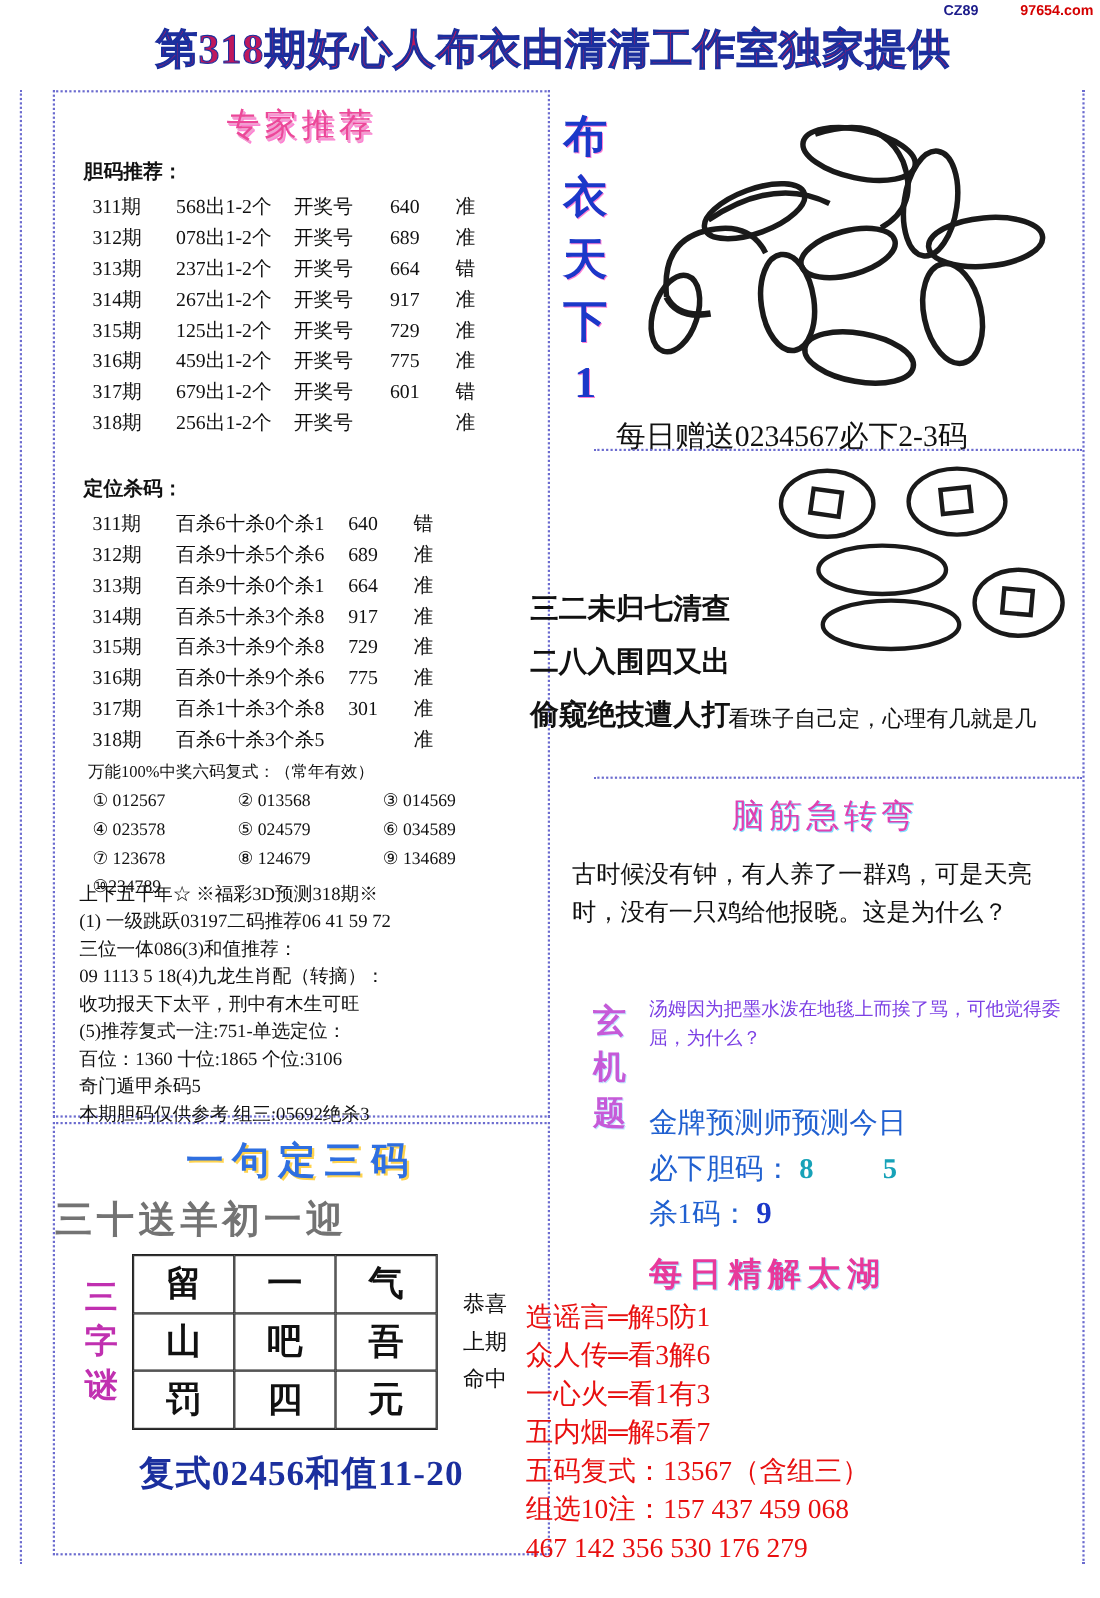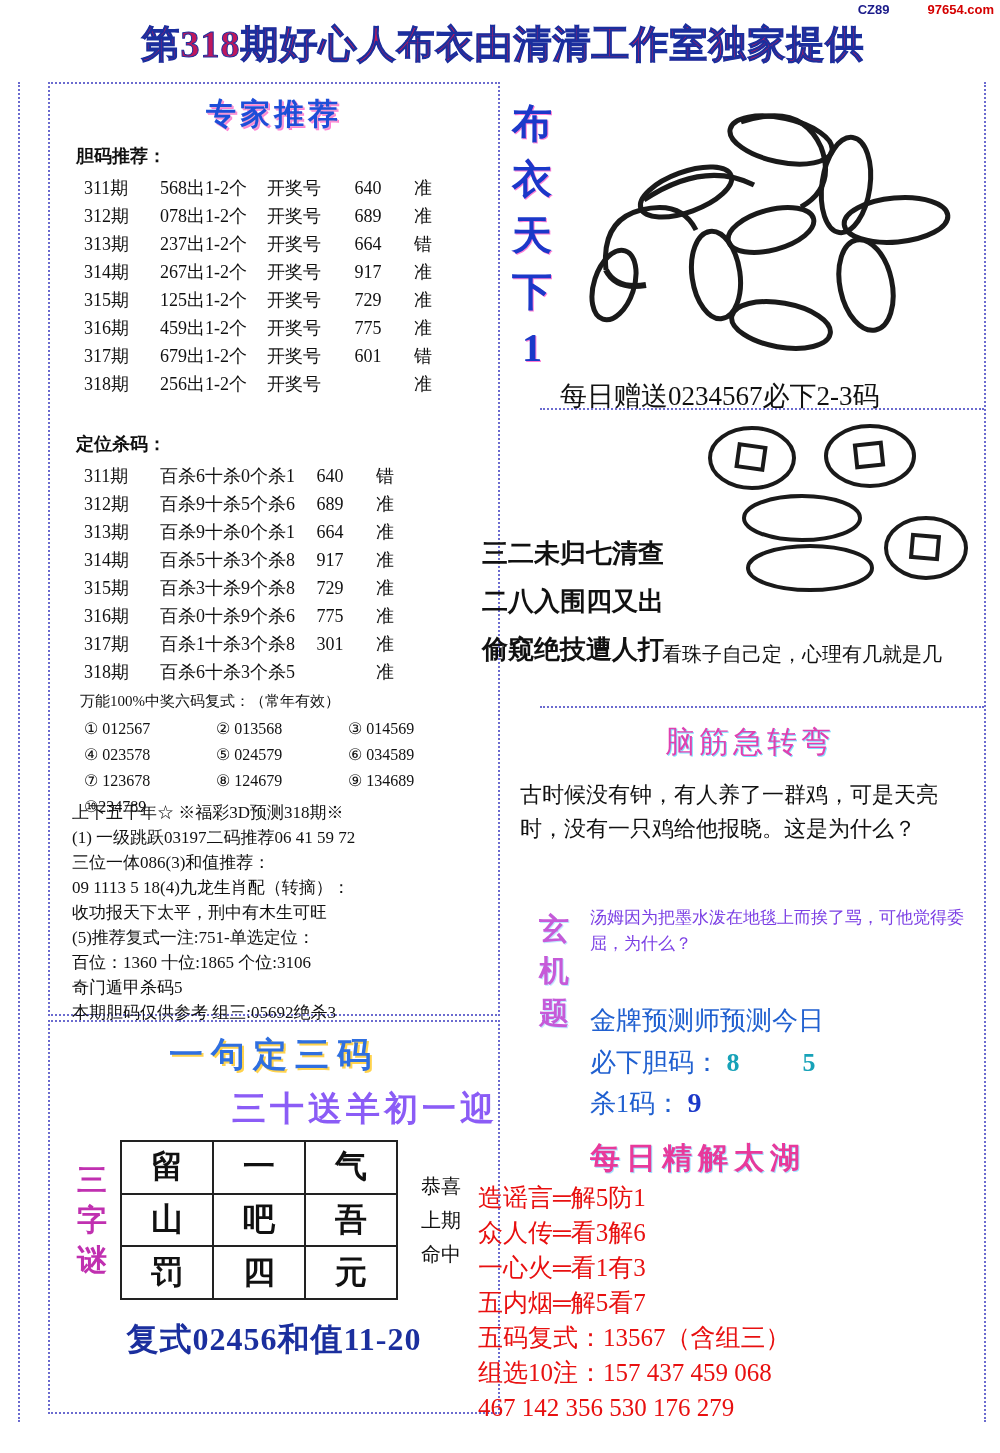--- a/index.html
+++ b/index.html
@@ -36,22 +36,22 @@
     font-family:"Liberation Serif",serif;
   }
 
   
   .dbox{position:absolute;border:2px dotted #6b6bcf;}
 
   
   .expert-box{left:48px;top:82px;width:448px;height:930px;}
   .expert-title{
     position:absolute;left:0;top:10px;width:100%;
-    text-align:center;font-size:30px;font-weight:bold;
-    color:#1d4ed8;
+    text-align:center;font-size:30px;font-weight:normal;
+    color:#ec4899;
     text-shadow:1px 1px 0 #f0a0d0, 2px 2px 0 #ff7fd4;
     font-family:"Liberation Serif",serif;
     letter-spacing:4px;
   }
   .sec-label{
     position:absolute;font-size:18px;color:#111;font-weight:bold;
   }
   table.pred{
     position:absolute;border-collapse:collapse;font-size:18px;color:#111;
   }
@@ -70,22 +70,22 @@
 
   
   .sentence-box{left:48px;top:1020px;width:448px;height:390px;}
   .sent-title{
     position:absolute;left:0;top:10px;width:100%;text-align:center;
     font-size:34px;font-weight:bold;color:#2f6fe0;
     text-shadow:2px 2px 0 #ffd34d;
     letter-spacing:8px;
   }
   .sent-line2{
-    position:absolute;left:0;top:64px;width:100%;text-align:right;
-    font-size:34px;font-weight:bold;color:#8b5cf6;letter-spacing:4px;
+    position:absolute;left:0;top:64px;width:100%;text-align:left;
+    font-size:34px;font-weight:bold;color:#737373;letter-spacing:4px;
   }
   .riddle-wrap{
     position:absolute;left:14px;top:118px;width:420px;height:160px;
     display:flex;align-items:stretch;
   }
   .riddle-label{
     width:56px;display:flex;flex-direction:column;justify-content:center;align-items:center;
     font-size:30px;font-weight:bold;color:#c030b0;line-height:40px;
   }
   .riddle-grid{

